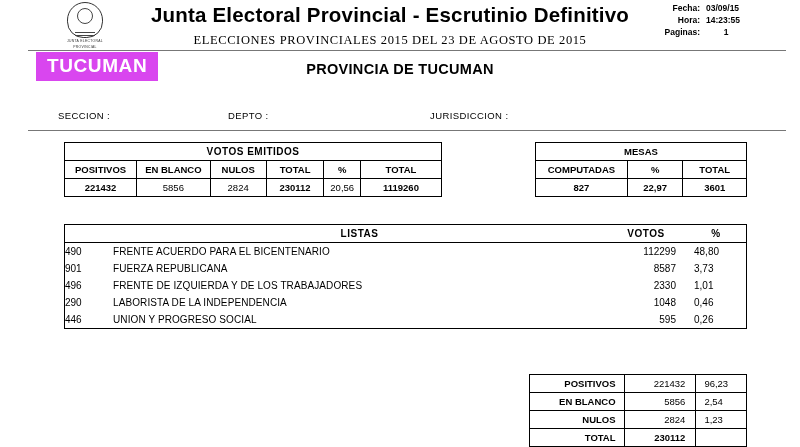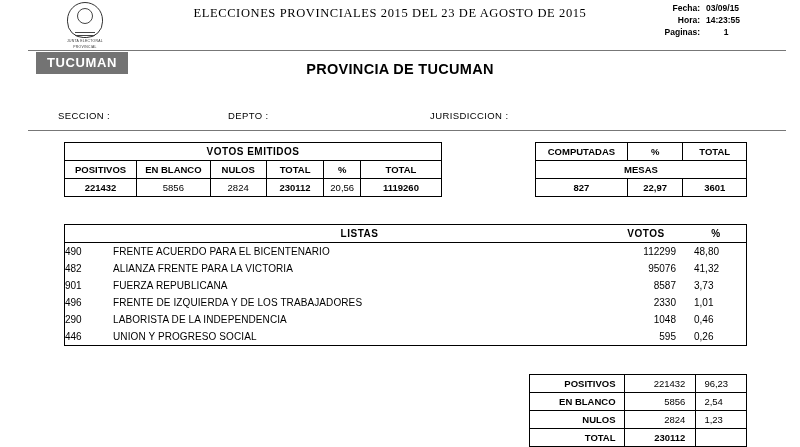--- a/index.html
+++ b/index.html
@@ -114,23 +114,23 @@
   }
   .meta-val.center {
     width: 40px;
     text-align: center;
   }
 
   .province-tag {
     position: absolute;
     left: 36px;
     top: 52px;
-    background: #737373;
+    background: #d946ef;
     color: #fff;
-    font-size: 13px;
+    font-size: 19px;
     font-weight: bold;
     letter-spacing: .6px;
     padding: 3px 11px 4px 11px;
   }
 
   .hr-top {
     position: absolute;
     left: 28px;
     right: 14px;
     top: 50px;
@@ -326,20 +326,21 @@
 
   <div class="header">
 
     <div class="crest">
       <div class="crest-emblem"></div>
       <div class="crest-text">JUNTA ELECTORAL</div>
       <div class="crest-text">PROVINCIAL</div>
     </div>
 
     <div class="title-block">
+      <div class="main-title">Junta Electoral Provincial - Escrutinio Definitivo</div>
       <div class="sub-title">ELECCIONES PROVINCIALES 2015 DEL 23 DE AGOSTO DE 2015</div>
     </div>
 
     <div class="meta">
       <div class="meta-row">
         <span class="meta-label">Fecha:</span>
         <span class="meta-val">03/09/15</span>
       </div>
       <div class="meta-row">
         <span class="meta-label">Hora:</span>
@@ -387,26 +388,26 @@
       <td class="val b">230112</td>
       <td class="val">20,56</td>
       <td class="val b">1119260</td>
     </tr>
   </tbody>
     </table>
 
   <table class="tbl-mesas">
     <tbody>
         <tr>
+      <td class="hdr" colspan="3">MESAS</td>
+    </tr>
+    <tr>
       <td style="width:92px">COMPUTADAS</td>
       <td style="width:56px">%</td>
       <td style="width:64px">TOTAL</td>
-    </tr>
-    <tr>
-      <td class="hdr" colspan="3">MESAS</td>
     </tr>
     <tr>
       <td class="val">827</td>
       <td class="val">22,97</td>
       <td class="val">3601</td>
     </tr>
   </tbody>
     </table>
 
   <table class="tbl-listas">
@@ -419,26 +420,20 @@
       </tr>
     </thead>
     <tbody>
       <tr>
         <td class="c-num">490</td>
         <td class="c-name">FRENTE ACUERDO PARA EL BICENTENARIO</td>
         <td class="c-votos">112299</td>
         <td class="c-pct">48,80</td>
       </tr>
       <tr>
-        <td class="c-num">482</td>
-        <td class="c-name">ALIANZA FRENTE PARA LA VICTORIA</td>
-        <td class="c-votos">95076</td>
-        <td class="c-pct">41,32</td>
-      </tr>
-      <tr>
         <td class="c-num">901</td>
         <td class="c-name">FUERZA REPUBLICANA</td>
         <td class="c-votos">8587</td>
         <td class="c-pct">3,73</td>
       </tr>
       <tr>
         <td class="c-num">496</td>
         <td class="c-name">FRENTE DE IZQUIERDA Y DE LOS TRABAJADORES</td>
         <td class="c-votos">2330</td>
         <td class="c-pct">1,01</td>

